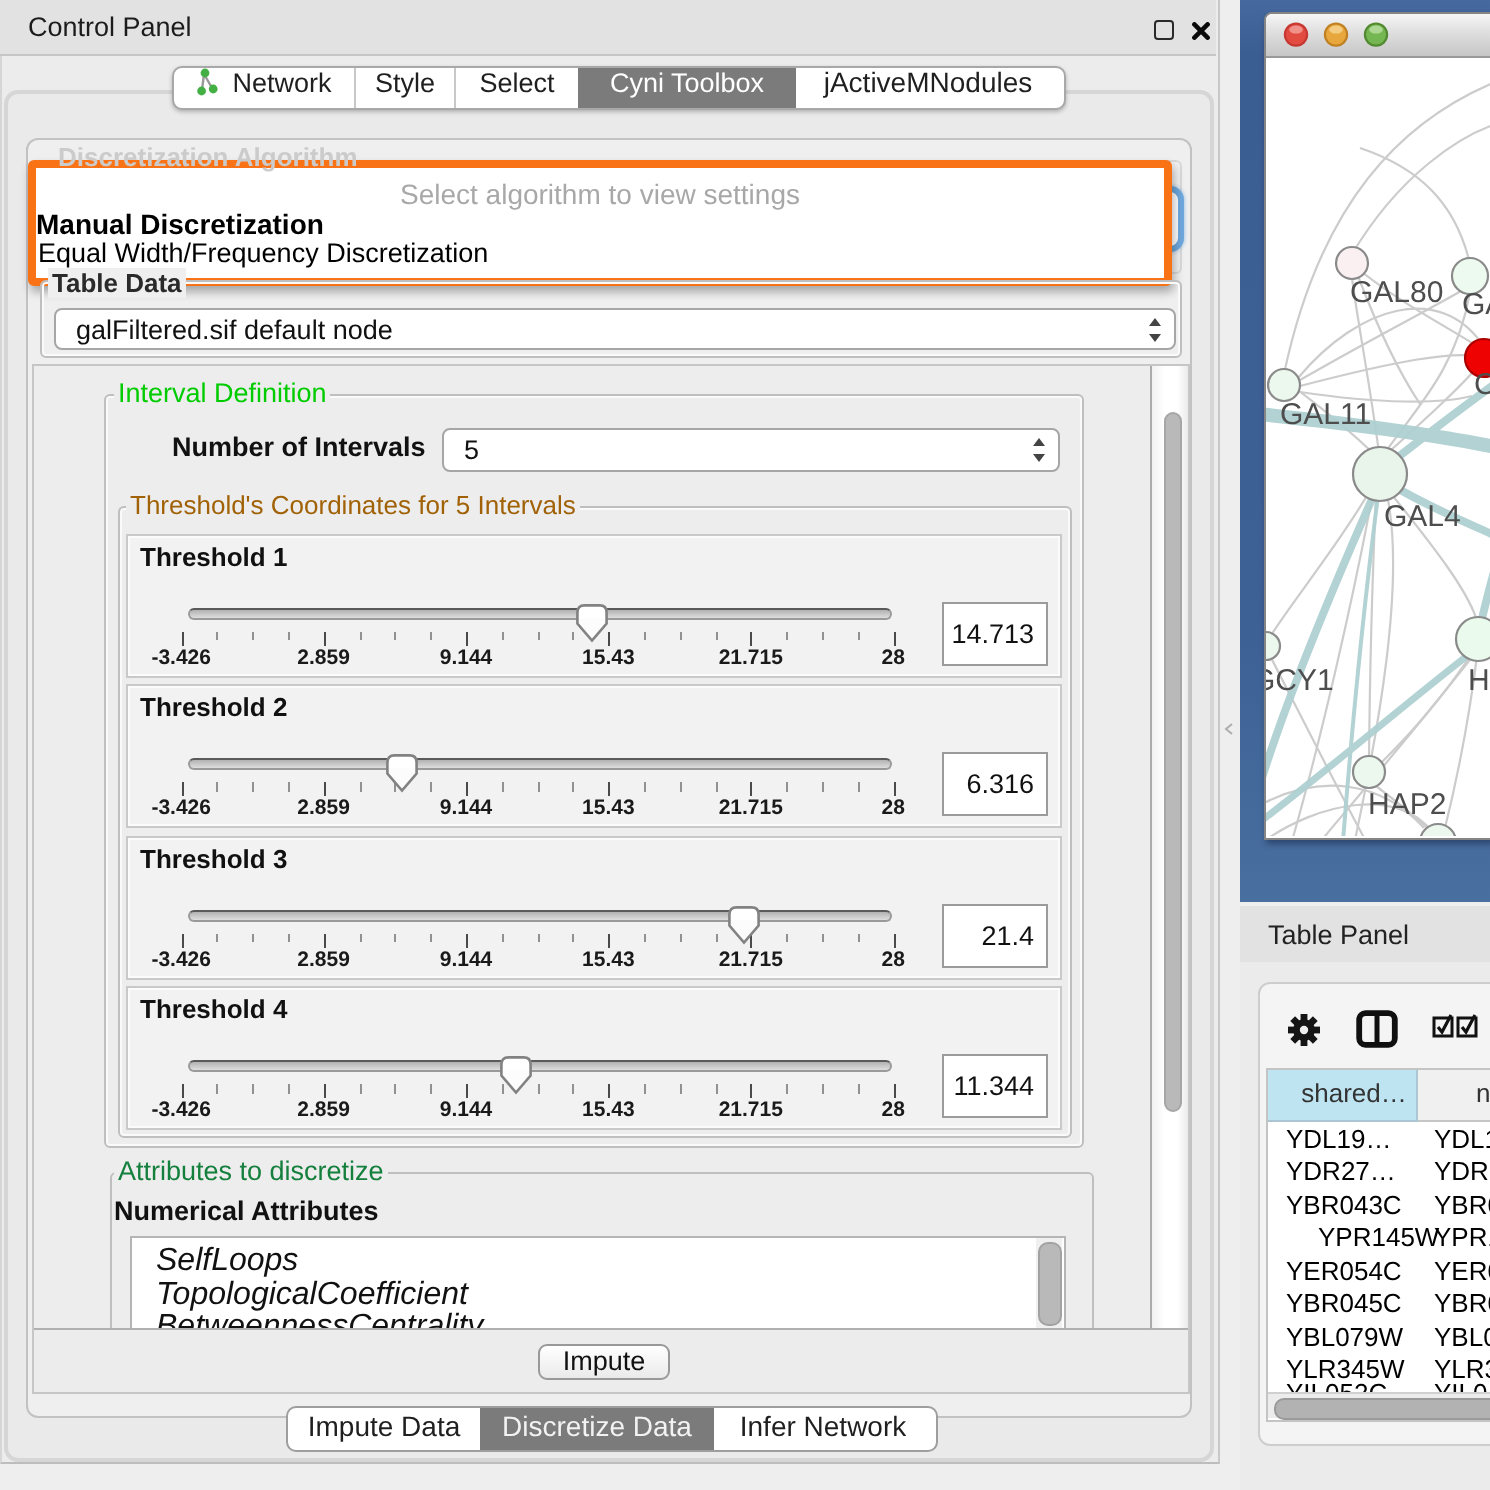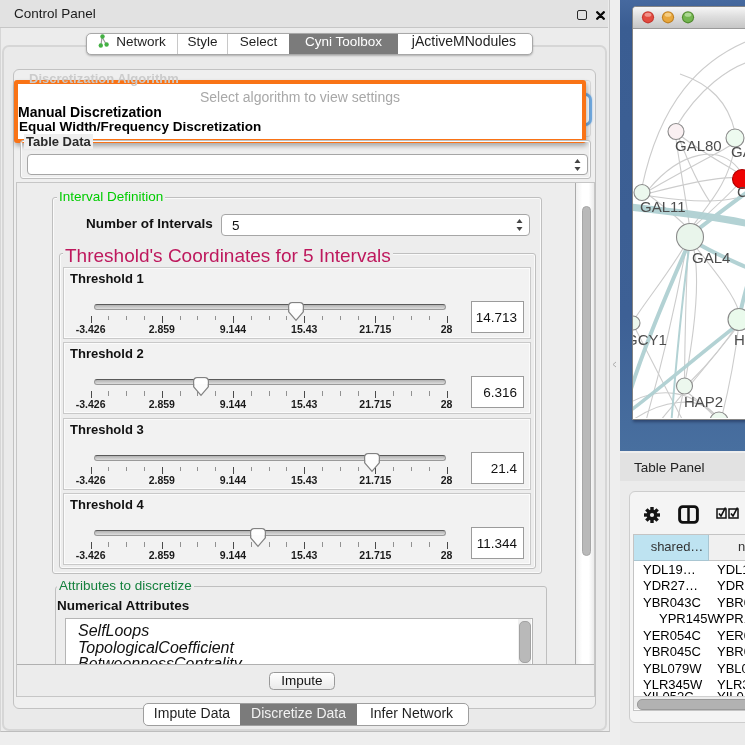--- a/index.html
+++ b/index.html
@@ -118,27 +118,28 @@
   <div class="abs" style="left:540px;top:93px;width:46px;height:27px;background:#fff;border:3px solid #6ea7dd;border-radius:7px;box-shadow:0 0 2px #8ab4e0;">
     <svg style="position:absolute;right:4px;top:4px" width="8" height="13" viewBox="0 0 8 13">
         <path d="M4 1 L6.6 4.4 L1.4 4.4 Z" fill="#777"></path>
         <path d="M4 12 L6.6 8.6 L1.4 8.6 Z" fill="#777"></path>
       </svg>
   </div>
 
   <div class="abs" id="popup">
     <div class="abs" style="left:0;top:5px;width:564px;text-align:center;font-size:14px;color:#a8a8a8;">Select algorithm to view settings</div>
     <div class="abs" style="left:0px;top:20px;font-size:14px;font-weight:bold;color:#000;">Manual Discretization</div>
-    <div class="abs" style="left:1px;top:35px;font-size:13.5px;color:#000;font-weight:bold;">Equal Width/Frequency Discretization</div>
+    <div class="abs" style="left:1px;top:35px;font-size:13.5px;color:#000;">Equal Width/Frequency Discretization</div>
   </div>
   <div class="abs" style="left:29px;top:71px;font-size:13px;font-weight:bold;color:#cbcbcb;">Discretization Algorithm</div>
 
   <div class="abs groupbox" style="left:20px;top:140px;width:569px;height:37px;"></div>
   <div class="abs" style="left:24px;top:134px;font-size:13px;font-weight:bold;color:#2a2a2a;background:#efefef;padding:0 2px;">Table Data</div>
   <div class="abs combo" style="left:27px;top:154px;width:559px;height:19px;">
+    <span class="txt">galFiltered.sif default node</span>
     <svg width="9" height="14" viewBox="0 0 9 14">
         <path d="M4.5 1 L7.5 5 L1.5 5 Z" fill="#444"></path>
         <path d="M4.5 13 L7.5 9 L1.5 9 Z" fill="#444"></path>
       </svg>
   </div>
 
   <div class="abs" id="scrollc">
     <div class="abs" id="viewport">
 
       <div class="abs groupbox" style="left:35px;top:14px;width:488px;height:375px;"></div>
@@ -146,21 +147,21 @@
       <div class="abs" style="left:69px;top:33px;font-size:13.5px;font-weight:bold;color:#111;">Number of Intervals</div>
       <div class="abs combo" style="left:204px;top:31px;width:307px;height:20px;">
         <span class="txt">5</span>
         <svg width="9" height="14" viewBox="0 0 9 14">
             <path d="M4.5 1 L7.5 5 L1.5 5 Z" fill="#444"></path>
             <path d="M4.5 13 L7.5 9 L1.5 9 Z" fill="#444"></path>
           </svg>
       </div>
 
       <div class="abs groupbox" style="left:42px;top:70px;width:475px;height:314px;"></div>
-      <div class="abs" style="left:46px;top:62px;font-size:19px;color:#be185d;background:#ededed;padding:0 2px;">Threshold's Coordinates for 5 Intervals</div>
+      <div class="abs" style="left:46px;top:62px;font-size:13px;color:#a16207;background:#ededed;padding:0 2px;">Threshold's Coordinates for 5 Intervals</div>
 
       <div id="sp1" class="spanel" style="top:83.5px">
           <div class="lbl">Threshold 1</div>
           <div class="track"></div>
           <div style="position:absolute;left:26.6px;top:48px;width:1.1px;height:7px;background:#4a4a4a"></div>
           <div style="position:absolute;left:44.4px;top:48px;width:1.1px;height:4.5px;background:#919191"></div>
           <div style="position:absolute;left:62.2px;top:48px;width:1.1px;height:4.5px;background:#919191"></div>
           <div style="position:absolute;left:80.0px;top:48px;width:1.1px;height:4.5px;background:#919191"></div>
           <div style="position:absolute;left:97.8px;top:48px;width:1.1px;height:7px;background:#4a4a4a"></div>
           <div style="position:absolute;left:115.6px;top:48px;width:1.1px;height:4.5px;background:#919191"></div>

